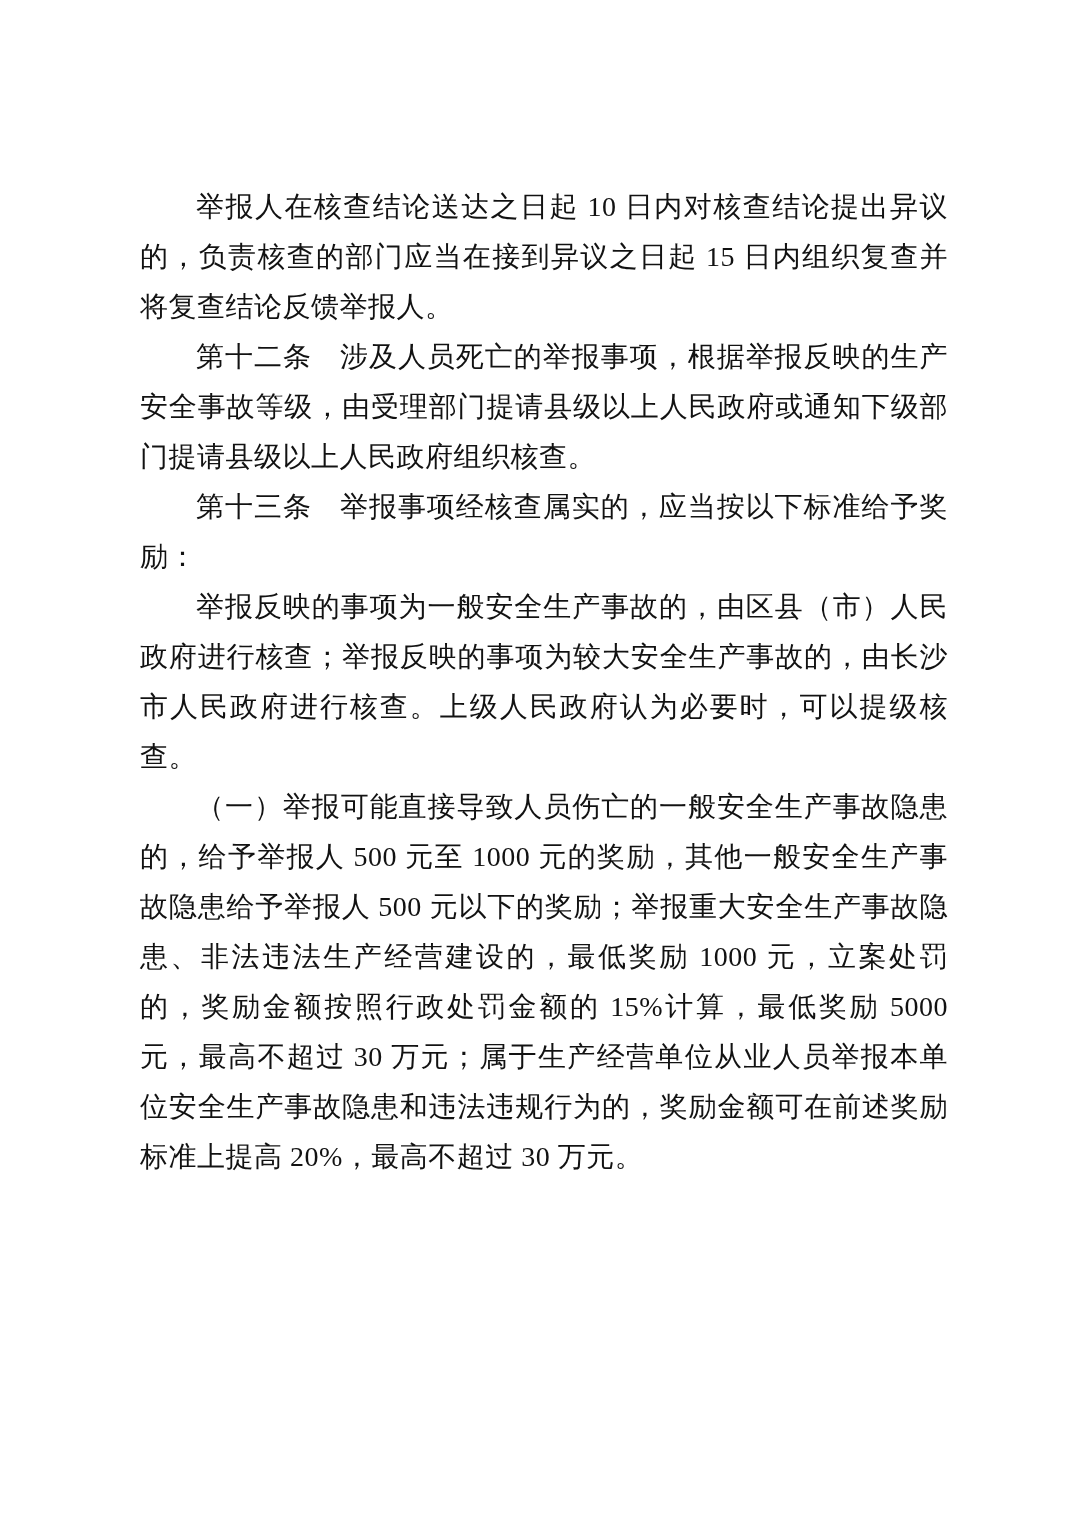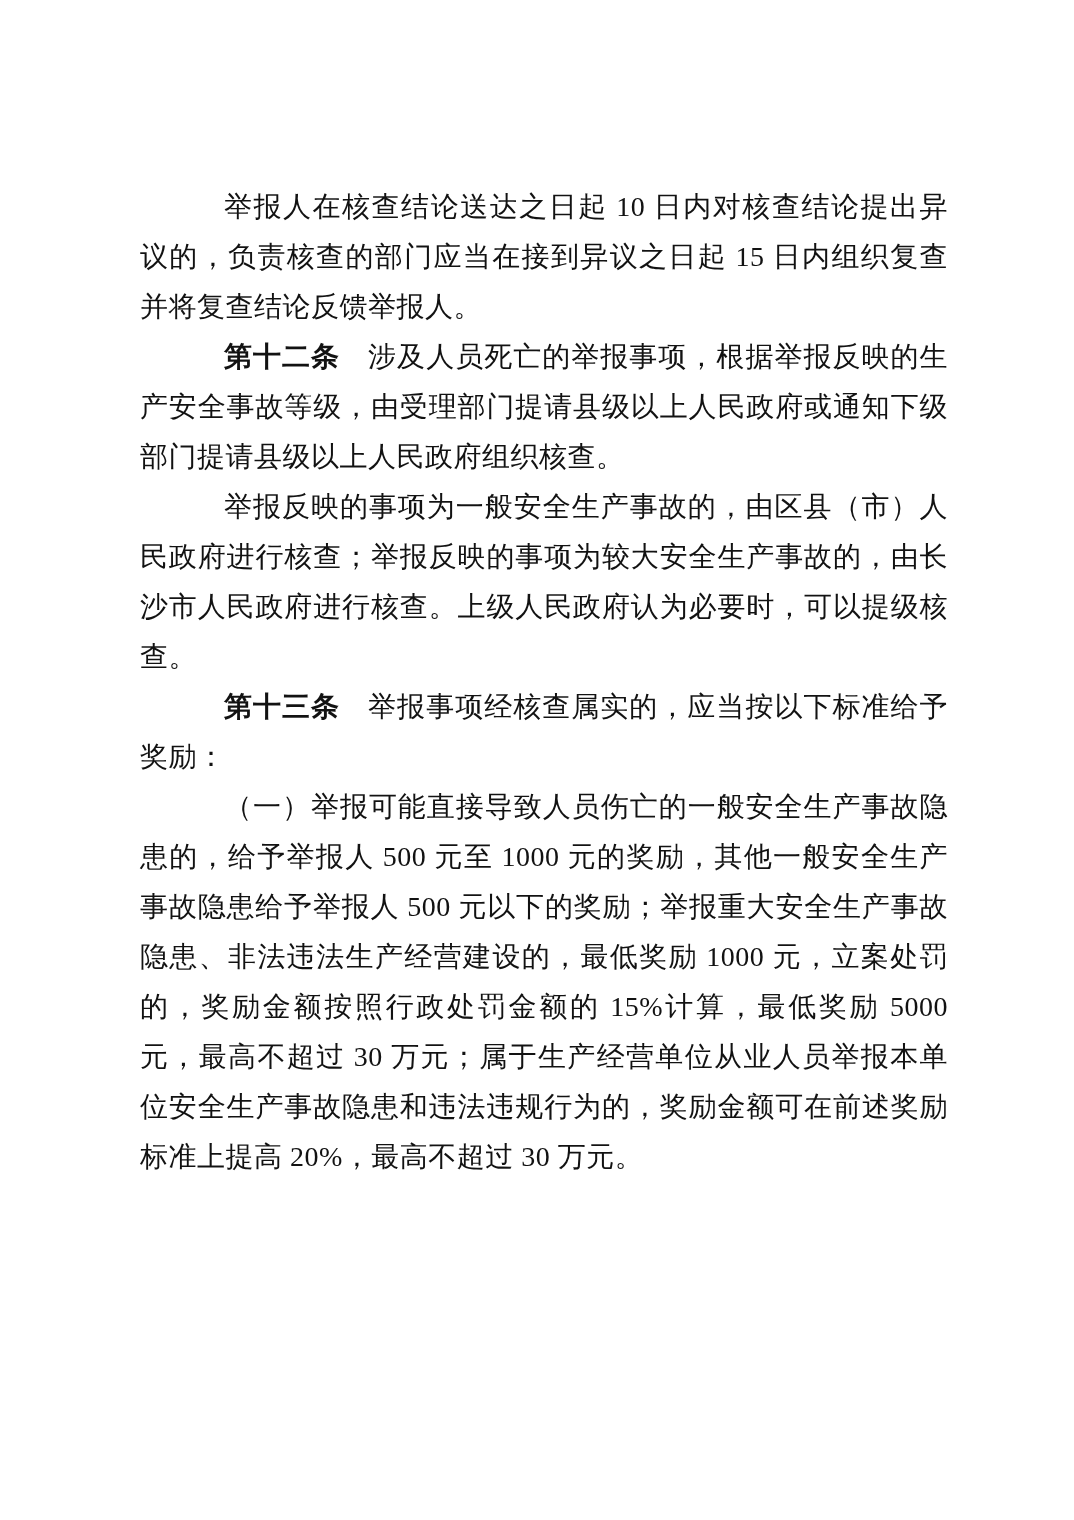--- a/index.html
+++ b/index.html
@@ -28,22 +28,21 @@
     font-size: 28px;
     line-height: 50px;
     text-align: justify;
     text-justify: inter-character;
     text-indent: 2em;
     letter-spacing: 0.5px;
     word-break: break-all;
   }
   .lead {
     font-family: "Liberation Sans", "DejaVu Sans", sans-serif;
-    font-weight: bold;
-    margin-left: 28px;
+    font-weight: normal;
   }
   .lead:not(:empty) {
     margin-right: 1em;
   }
   .page-footer {
     position: absolute;
     left: 168px;
     top: 1358px;
     font-size: 27px;
     line-height: 34px;
@@ -55,23 +54,23 @@
 <body>
 
 <div class="page">
 
   <div class="text-block">
 
     <p class="para"><span class="lead"></span><span>举报人在核查结论送达之日起 10 日内对核查结论提出异议的，负责核查的部门应当在接到异议之日起 15 日内组织复查并将复查结论反馈举报人。</span></p>
 
     <p class="para"><span class="lead">第十二条</span><span>涉及人员死亡的举报事项，根据举报反映的生产安全事故等级，由受理部门提请县级以上人民政府或通知下级部门提请县级以上人民政府组织核查。</span></p>
 
+    <p class="para"><span class="lead">第十三条</span><span>举报事项经核查属实的，应当按以下标准给予奖励：</span></p>
+
     <p class="para"><span class="lead"></span><span>举报反映的事项为一般安全生产事故的，由区县（市）人民政府进行核查；举报反映的事项为较大安全生产事故的，由长沙市人民政府进行核查。上级人民政府认为必要时，可以提级核查。</span></p>
-
-    <p class="para"><span class="lead">第十三条</span><span>举报事项经核查属实的，应当按以下标准给予奖励：</span></p>
 
     <p class="para"><span class="lead"></span><span>（一）举报可能直接导致人员伤亡的一般安全生产事故隐患的，给予举报人 500 元至 1000 元的奖励，其他一般安全生产事故隐患给予举报人 500 元以下的奖励；举报重大安全生产事故隐患、非法违法生产经营建设的，最低奖励 1000 元，立案处罚的，奖励金额按照行政处罚金额的 15%计算，最低奖励 5000 元，最高不超过 30 万元；属于生产经营单位从业人员举报本单位安全生产事故隐患和违法违规行为的，奖励金额可在前述奖励标准上提高 20%，最高不超过 30 万元。</span></p>
 
 
   </div>
 
   <div class="page-footer">— 6 —</div>
 
 </div>
 

